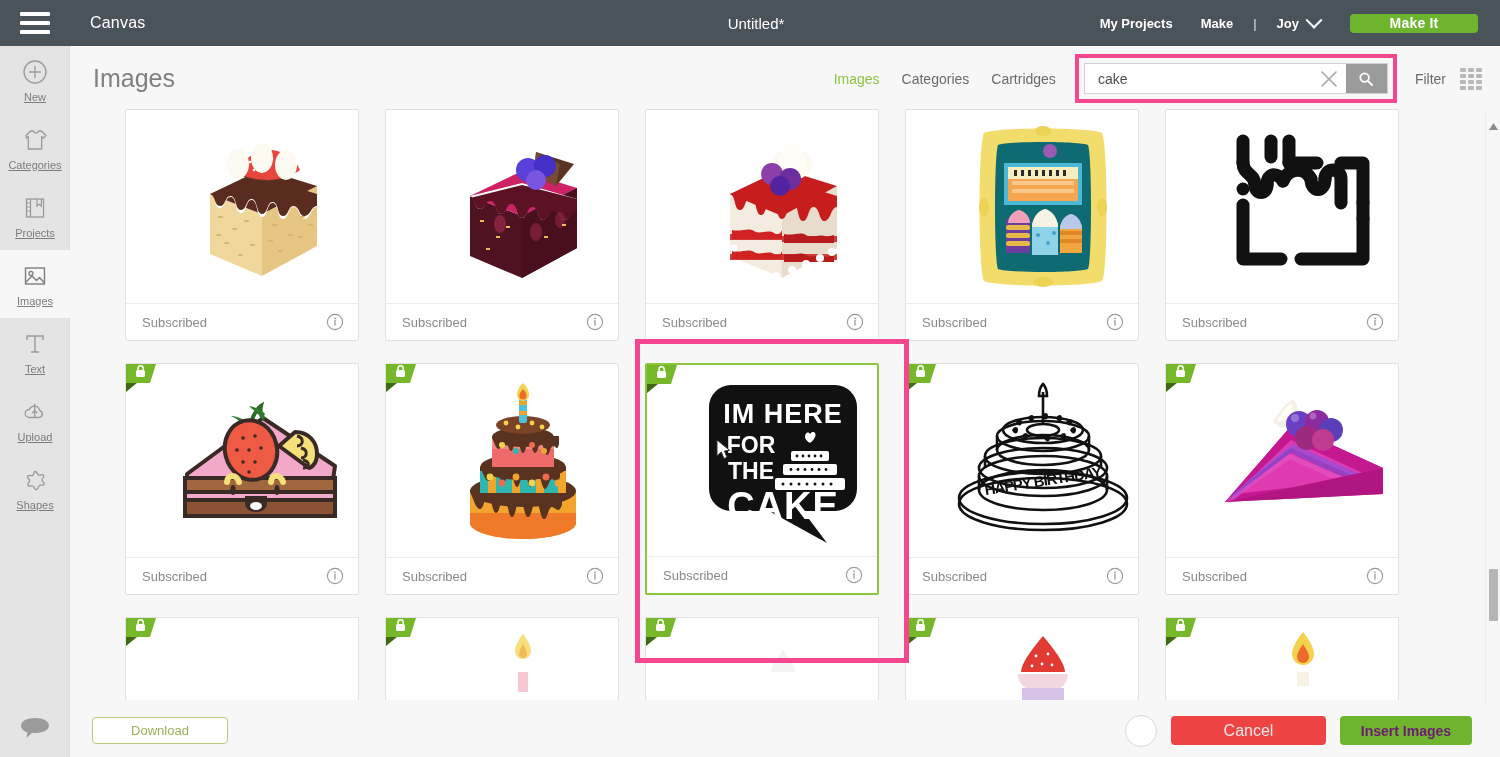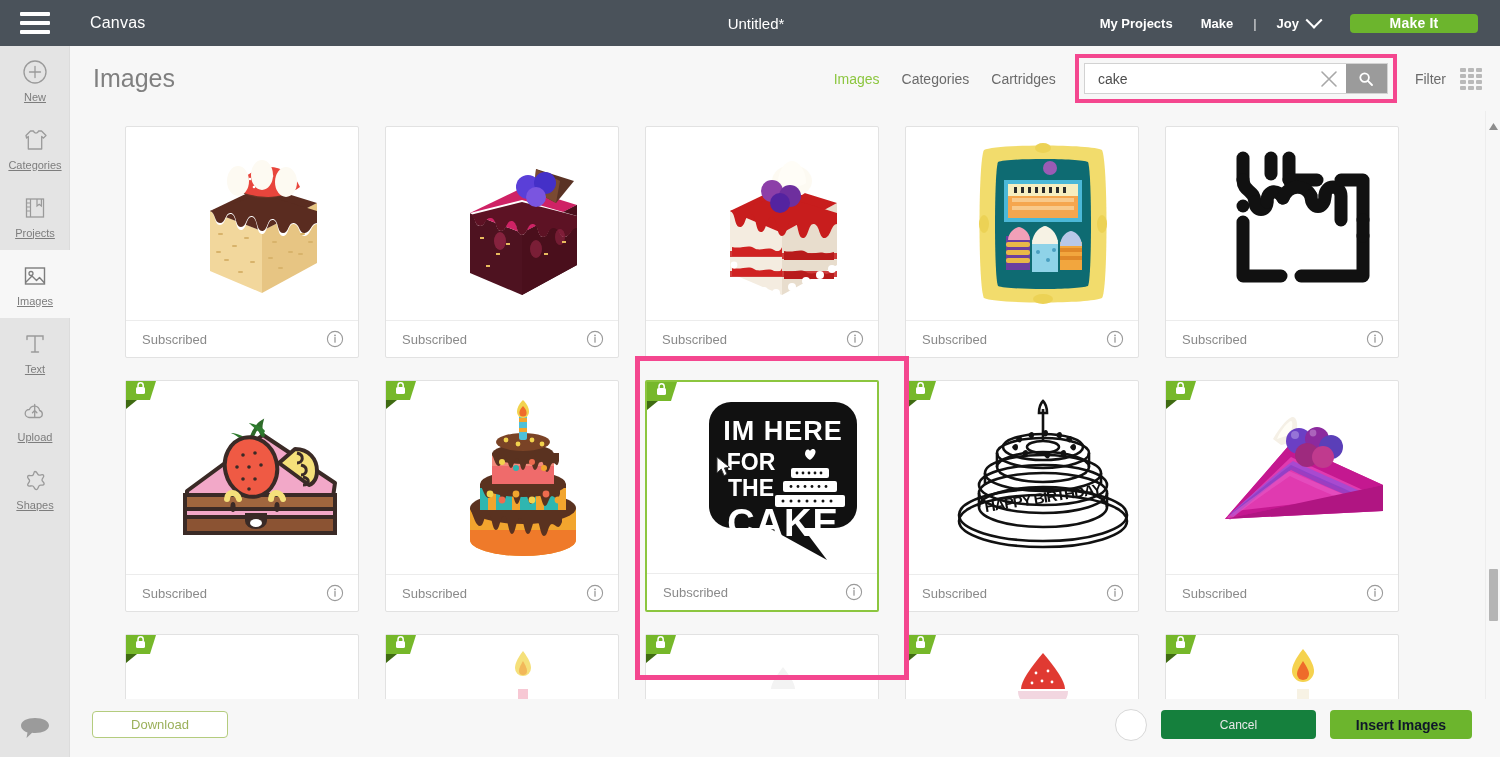--- a/index.html
+++ b/index.html
@@ -142,21 +142,21 @@
     background: #9b9b9b;
     display: flex; align-items: center; justify-content: center;
     cursor: pointer;
   }
   .filter-btn { font-size: 14px; color: #6b6b6b; padding: 0 14px 0 18px; cursor: pointer; }
   .gridview { width: 22px; height: 22px; display: grid; grid-template-columns: repeat(3,1fr); grid-template-rows: repeat(4,1fr); gap: 2px; cursor: pointer; margin-right: 4px; }
   .gridview i { background: #b9b9b9; display: block; border-radius: 1px; }
 
   
   .results {
-    position: absolute; top: 122px; left: 70px;
+    position: absolute; top: 105px; left: 70px;
     width: 1430px; height: 595px;
     background: #f7f7f7;
     overflow: hidden;
   }
   .grid {
     position: absolute; top: 0; left: 0;
     padding: 4px 0 0 55px;
     display: flex; flex-wrap: wrap;
     gap: 22px 26px;
     width: 1420px;
@@ -217,21 +217,21 @@
   .sb-arrow { position: absolute; top: 5px; left: 3px; }
   .sb-thumb {
     position: absolute; left: 3px; top: 458px;
     width: 9px; height: 52px;
     background: #b5b5b5; border-radius: 1px;
     cursor: pointer;
   }
 
   
   .bottombar {
-    position: absolute; bottom: 7px; left: 70px;
+    position: absolute; bottom: 1px; left: 70px;
     width: 1430px; height: 51px;
     background: #f7f7f7;
     display: flex; align-items: center;
   }
   .download-btn {
     margin-left: 22px;
     width: 136px; height: 27px;
     background: #ffffff;
     border: 1px solid #b4cc7e;
     border-radius: 4px;
@@ -241,28 +241,28 @@
     cursor: pointer;
   }
   .bottom-right { margin-left: auto; display: flex; align-items: center; padding-right: 28px; gap: 14px; }
   .count-circle {
     width: 32px; height: 32px;
     border: 1px solid #d8d8d8; border-radius: 50%;
     background: #ffffff;
   }
   .cancel-btn {
     width: 155px; height: 29px;
-    background: #15803d; color: #e8e8e8;
+    background: #ef4444; color: #e8e8e8;
     border: none; border-radius: 4px;
-    font-size: 12px; font-family: "Liberation Sans", sans-serif;
+    font-size: 16px; font-family: "Liberation Sans", sans-serif;
     cursor: pointer;
   }
   .insert-btn {
-    width: 142px; height: 29px;
-    background: #6cb52d; color: #0f172a;
+    width: 132px; height: 29px;
+    background: #6cb52d; color: #701a75;
     border: none; border-radius: 4px;
     font-size: 14px; font-weight: bold;
     font-family: "Liberation Sans", sans-serif;
     cursor: pointer;
   }
 </style>
 </head>
 <body>
 
 <div class="topbar">

